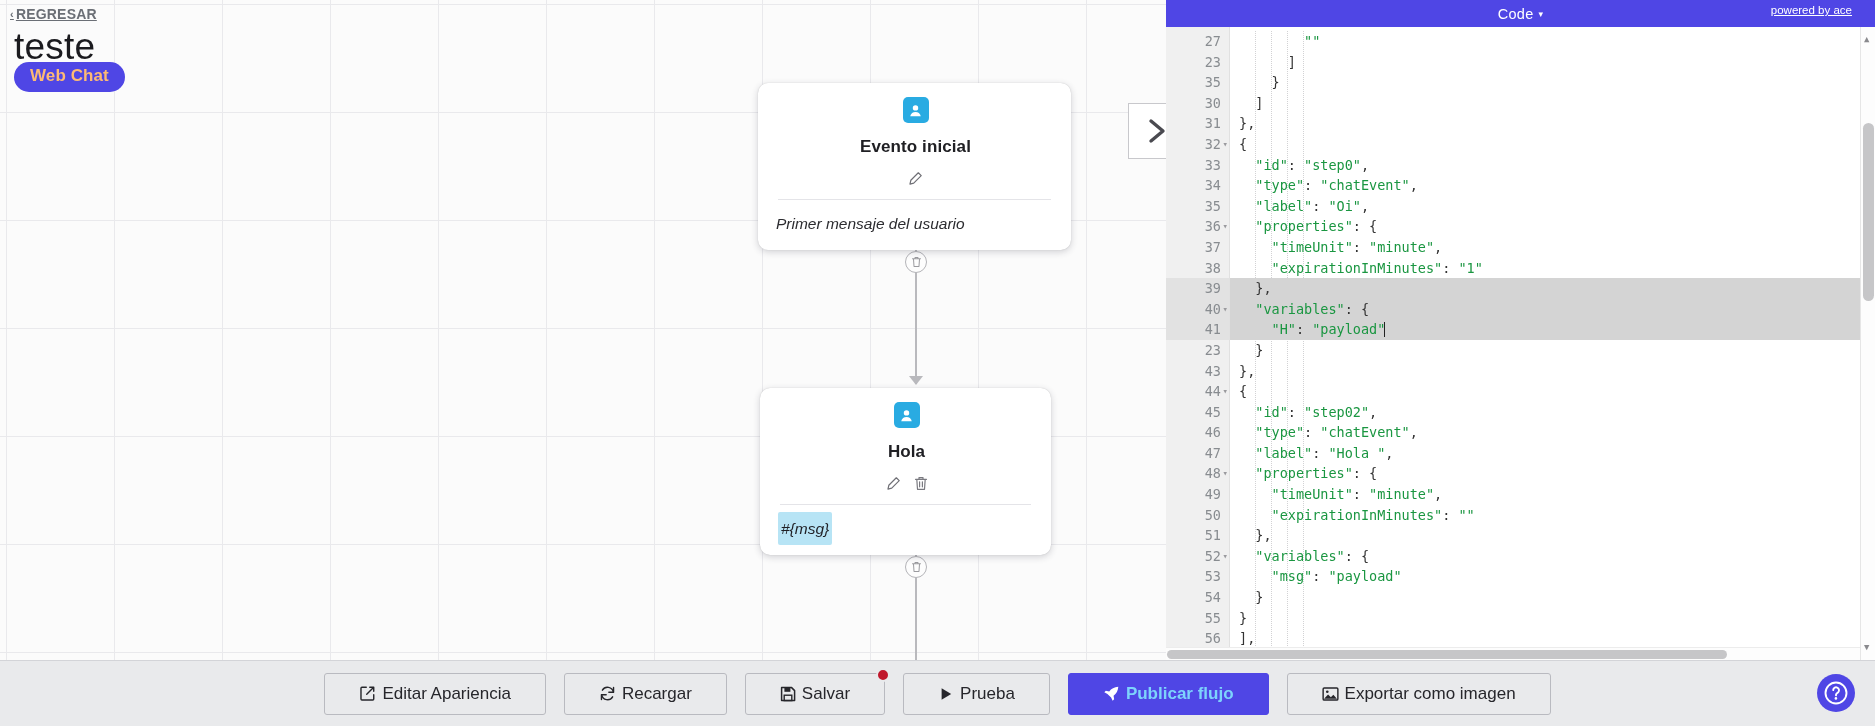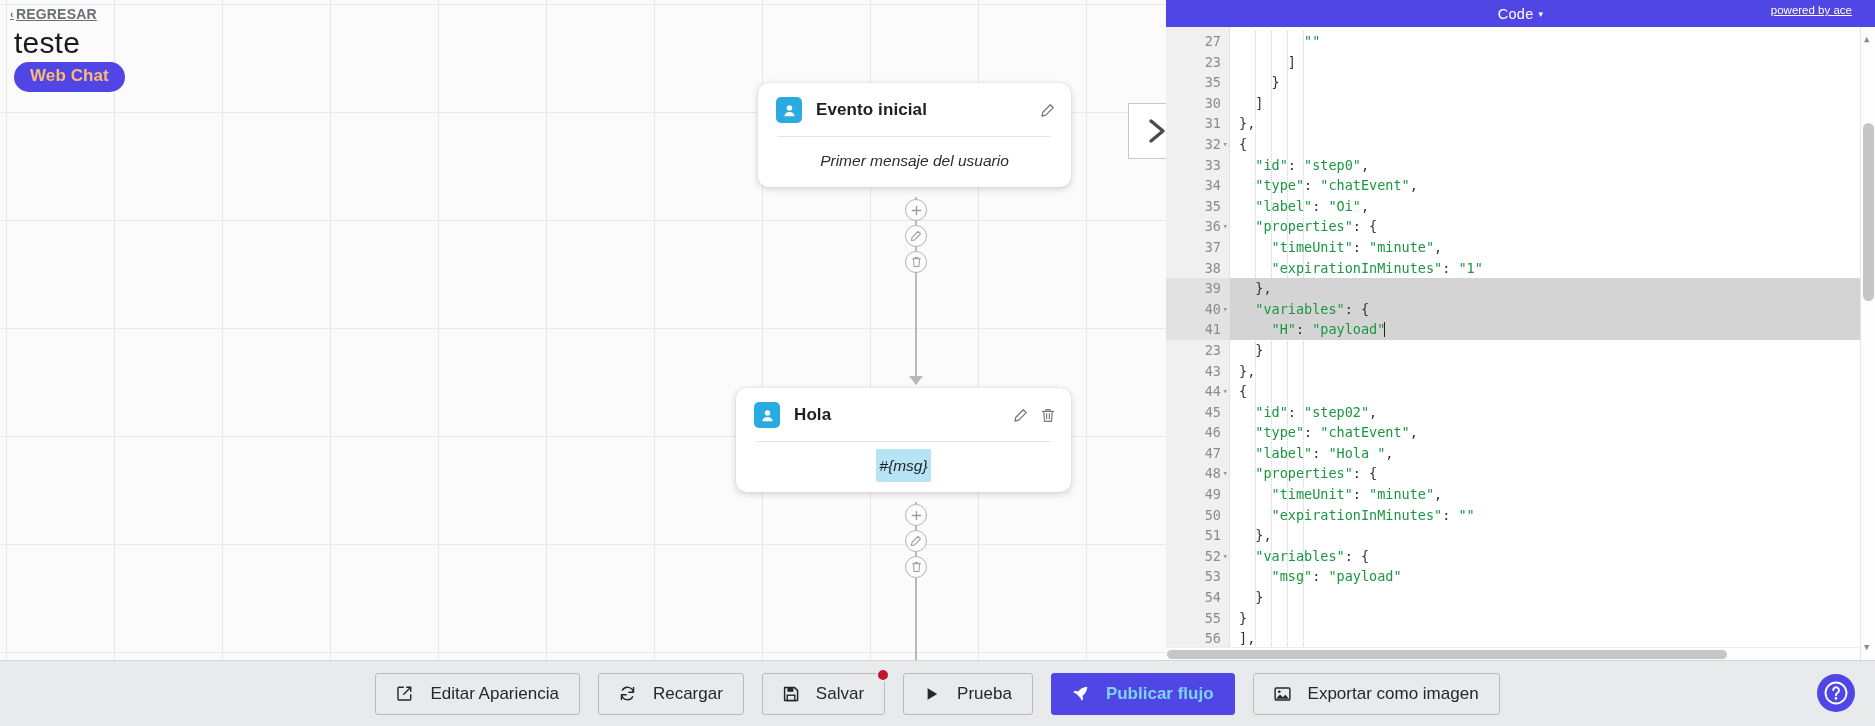--- a/index.html
+++ b/index.html
@@ -29,21 +29,21 @@
     position: absolute; left: 10px; top: 6px;
     font-size: 14px; font-weight: 700; letter-spacing: .2px;
     color: #6b6f76; text-decoration: underline;
     display: flex; align-items: center; gap: 2px;
     cursor: pointer;
   }
   .back-link .chev { font-size: 11px; line-height: 1; }
 
   .flow-title {
     position: absolute; left: 14px; top: 26px;
-    font-size: 30px; font-weight: 400; color: #1b1b1f;
+    font-size: 37px; font-weight: 400; color: #1b1b1f;
     letter-spacing: .2px;
   }
   .channel-badge {
     position: absolute; left: 14px; top: 62px;
     background: #4f46e5; color: #fdba74;
     font-size: 17px; font-weight: 700;
     padding: 4px 16px 6px; border-radius: 18px;
     letter-spacing: .1px;
   }
 
@@ -51,36 +51,37 @@
   .node {
     position: absolute;
     background: #fff;
     border-radius: 10px;
     box-shadow: 0 2px 7px rgba(40,40,60,.20), 0 0 1px rgba(0,0,0,.22);
   }
   .node-head {
     display: flex; align-items: center;
     padding: 14px 16px 13px 18px;
     gap: 14px;
+    flex-direction: column;
   }
   .avatar-icon {
     width: 26px; height: 26px; border-radius: 5px;
     background: #29abe2; flex: none;
     display: flex; align-items: center; justify-content: center;
   }
   .node-title {
     font-size: 17px; font-weight: 700; color: #202024;
     flex: 1; letter-spacing: .1px;
   }
   .node-actions { display: flex; gap: 13px; align-items: center; }
   .node-actions svg { display: block; cursor: pointer; }
   .node-divider { height: 1px; background: #e4e4e8; margin: 0 20px; }
   .node-body {
     padding: 15px 18px 17px;
-    text-align: center;
+    text-align: left;
     font-size: 15.5px;
   }
   .node-body .placeholder { font-style: italic; color: #2c2c30; }
   .node-body .var-chip {
     font-style: italic; color: #1f1f24;
     background: #b7e4f5; padding: 8px 3px; border-radius: 2px;
   }
 
   
   .conn { position: absolute; background: #b9b9bd; width: 2px; }
@@ -192,22 +193,22 @@
   
   #toolbar {
     position: absolute; left: 0; bottom: 0;
     width: 1875px; height: 66px;
     background: #e9eaec; border-top: 1px solid #d3d4d8;
     display: flex; align-items: center; justify-content: center;
     gap: 18px;
   }
   .tbtn {
     position: relative;
-    display: flex; align-items: center; gap: 17px;
-    height: 42px; padding: 0 20px;
+    display: flex; align-items: center; gap: 6px;
+    height: 42px; padding: 0 34px;
     background: #e9eaec; border: 1px solid #b9bac0;
     border-radius: 3px; cursor: pointer;
     font-size: 17px; color: #26262b; white-space: nowrap;
   }
   .tbtn.primary {
     background: #4f46e5; border-color: #4f46e5;
     color: #7dd3fc; font-weight: 700;
   }
   .tbtn .badge-dot {
     position: absolute; right: -6px; top: -6px;
@@ -287,21 +288,21 @@
               <path d="M11 1.9l3.1 3.1-8 8-4 .9.9-4z" fill="none" stroke="#6f6f75" stroke-width="1.3" stroke-linejoin="round"></path>
             </svg>
         </span>
       </div>
       <div class="node-divider"></div>
       <div class="node-body">
         <span class="placeholder">Primer mensaje del usuario</span>
       </div>
     </div>
 
-    <div class="node" style="left:736px; top:388px; width:335px;">
+    <div class="node" style="left:760px; top:388px; width:291px;">
       <div class="node-head">
         <span class="avatar-icon">
           <svg width="15" height="15" viewBox="0 0 16 16">
               <circle cx="8" cy="5.2" r="2.9" fill="#fff"></circle>
               <path d="M2.4 14.2c.5-3.1 2.8-4.7 5.6-4.7s5.1 1.6 5.6 4.7z" fill="#fff"></path>
             </svg>
         </span>
         <span class="node-title">Hola</span>
         <span class="node-actions">
           <svg width="15" height="15" viewBox="0 0 16 16">

